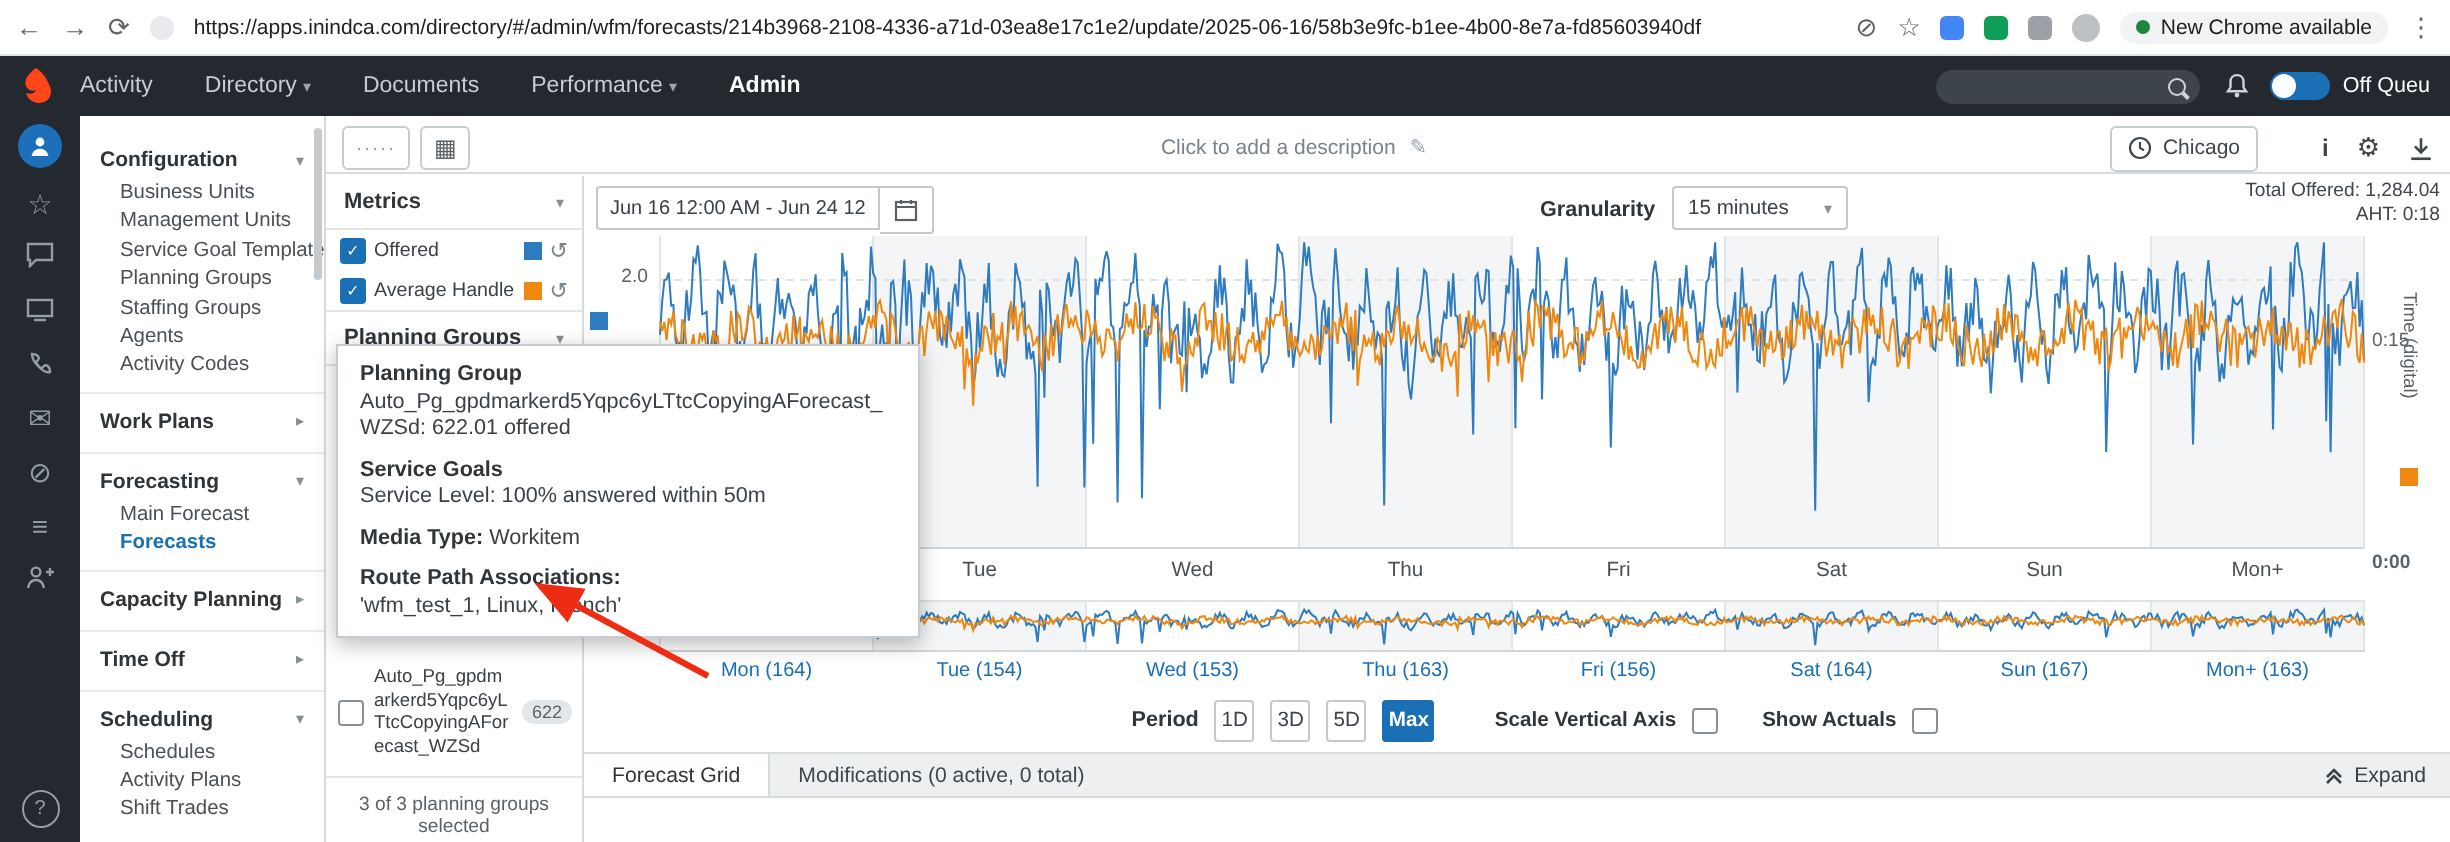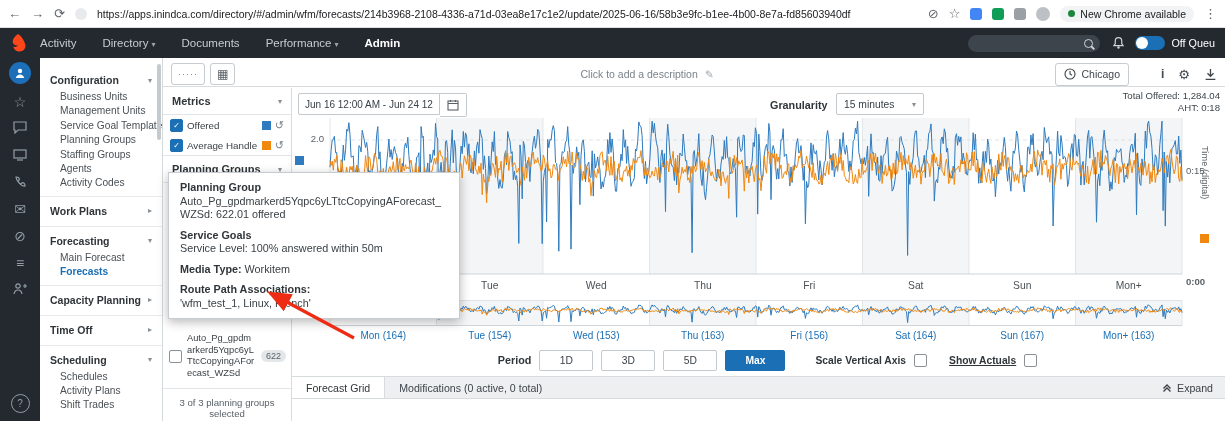--- a/index.html
+++ b/index.html
@@ -95,21 +95,21 @@
   .ax{position:absolute;font-size:9.6px;color:#5a6268;}
   #right-title{position:absolute;left:908px;top:58px;height:92px;writing-mode:vertical-rl;
                font-size:9.3px;color:#5a6268;}
   .legend-sq{position:absolute;width:9px;height:9px;}
   .day-lb{position:absolute;width:80px;text-align:center;font-size:10.3px;color:#4a5156;top:0;}
   .ov-lb{position:absolute;width:84px;text-align:center;font-size:10px;color:#1a6fb5;top:0;cursor:pointer;}
   #period-row{position:absolute;left:0;top:260px;width:933px;height:24px;display:flex;align-items:center;
               gap:8px;padding-left:18px;box-sizing:border-box;justify-content:center;}
   #period-row .plabel{font-weight:bold;font-size:10.8px;color:#2f3539;}
   .pbtn{min-width:14px;height:19px;border:1px solid #c3c9cd;background:#fff;border-radius:2px;font-size:10.3px;
-        color:#3b4146;display:inline-flex;align-items:center;justify-content:center;padding:0 19px;cursor:pointer;}
+        color:#3b4146;display:inline-flex;align-items:center;justify-content:center;padding:0 2px;cursor:pointer;}
   .pbtn.sel{background:#1a6fb5;border-color:#1a6fb5;color:#fff;font-weight:bold;}
   #tabs-bar{position:absolute;left:0;top:288px;width:933px;height:23px;background:#edeff1;
             border-top:1px solid #d6dbde;border-bottom:1px solid #d6dbde;box-sizing:border-box;display:flex;align-items:stretch;}
   .tab{padding:0 14px;display:flex;align-items:center;font-size:10.6px;color:#3f464c;cursor:pointer;}
   .tab.active{background:#fff;border-right:1px solid #d6dbde;color:#2f3539;}
   #expand-ctl{margin-left:auto;display:flex;align-items:center;gap:5px;padding-right:12px;color:#3b4146;cursor:pointer;font-size:10.6px;}
 
   
   #pg-tooltip{position:absolute;left:5px;top:114px;width:292px;background:#fff;border:1px solid #c6ccd1;
               box-shadow:0 3px 10px rgba(0,0,0,.28);padding:8px 11px;box-sizing:border-box;z-index:30;
@@ -414,21 +414,21 @@
       <div id="period-row">
         <span class="plabel">Period</span>
         <span class="pbtn">1D</span>
         <span class="pbtn">3D</span>
         <span class="pbtn">5D</span>
         <span class="pbtn sel">Max</span>
         <span style="width:14px;"></span>
         <span class="plabel" style="font-size:10.3px;">Scale Vertical Axis</span>
         <span class="cb"></span>
         <span style="width:6px;"></span>
-        <span class="plabel" style="font-size:10.3px;text-decoration:underline;">Show Actuals</span>
+        <span class="plabel" style="font-size:10.3px;">Show Actuals</span>
         <span class="cb"></span>
       </div>
 
       <div id="tabs-bar">
         <span class="tab active">Forecast Grid</span>
         <span class="tab">Modifications (0 active, 0 total)</span>
         <span id="expand-ctl">
           <svg width="10" height="10" viewBox="0 0 10 10">
               <path d="M1.5 5.5 5 2l3.5 3.5M1.5 8.5 5 5l3.5 3.5" fill="none" stroke="#3b4146" stroke-width="1.3"></path>
             </svg>

